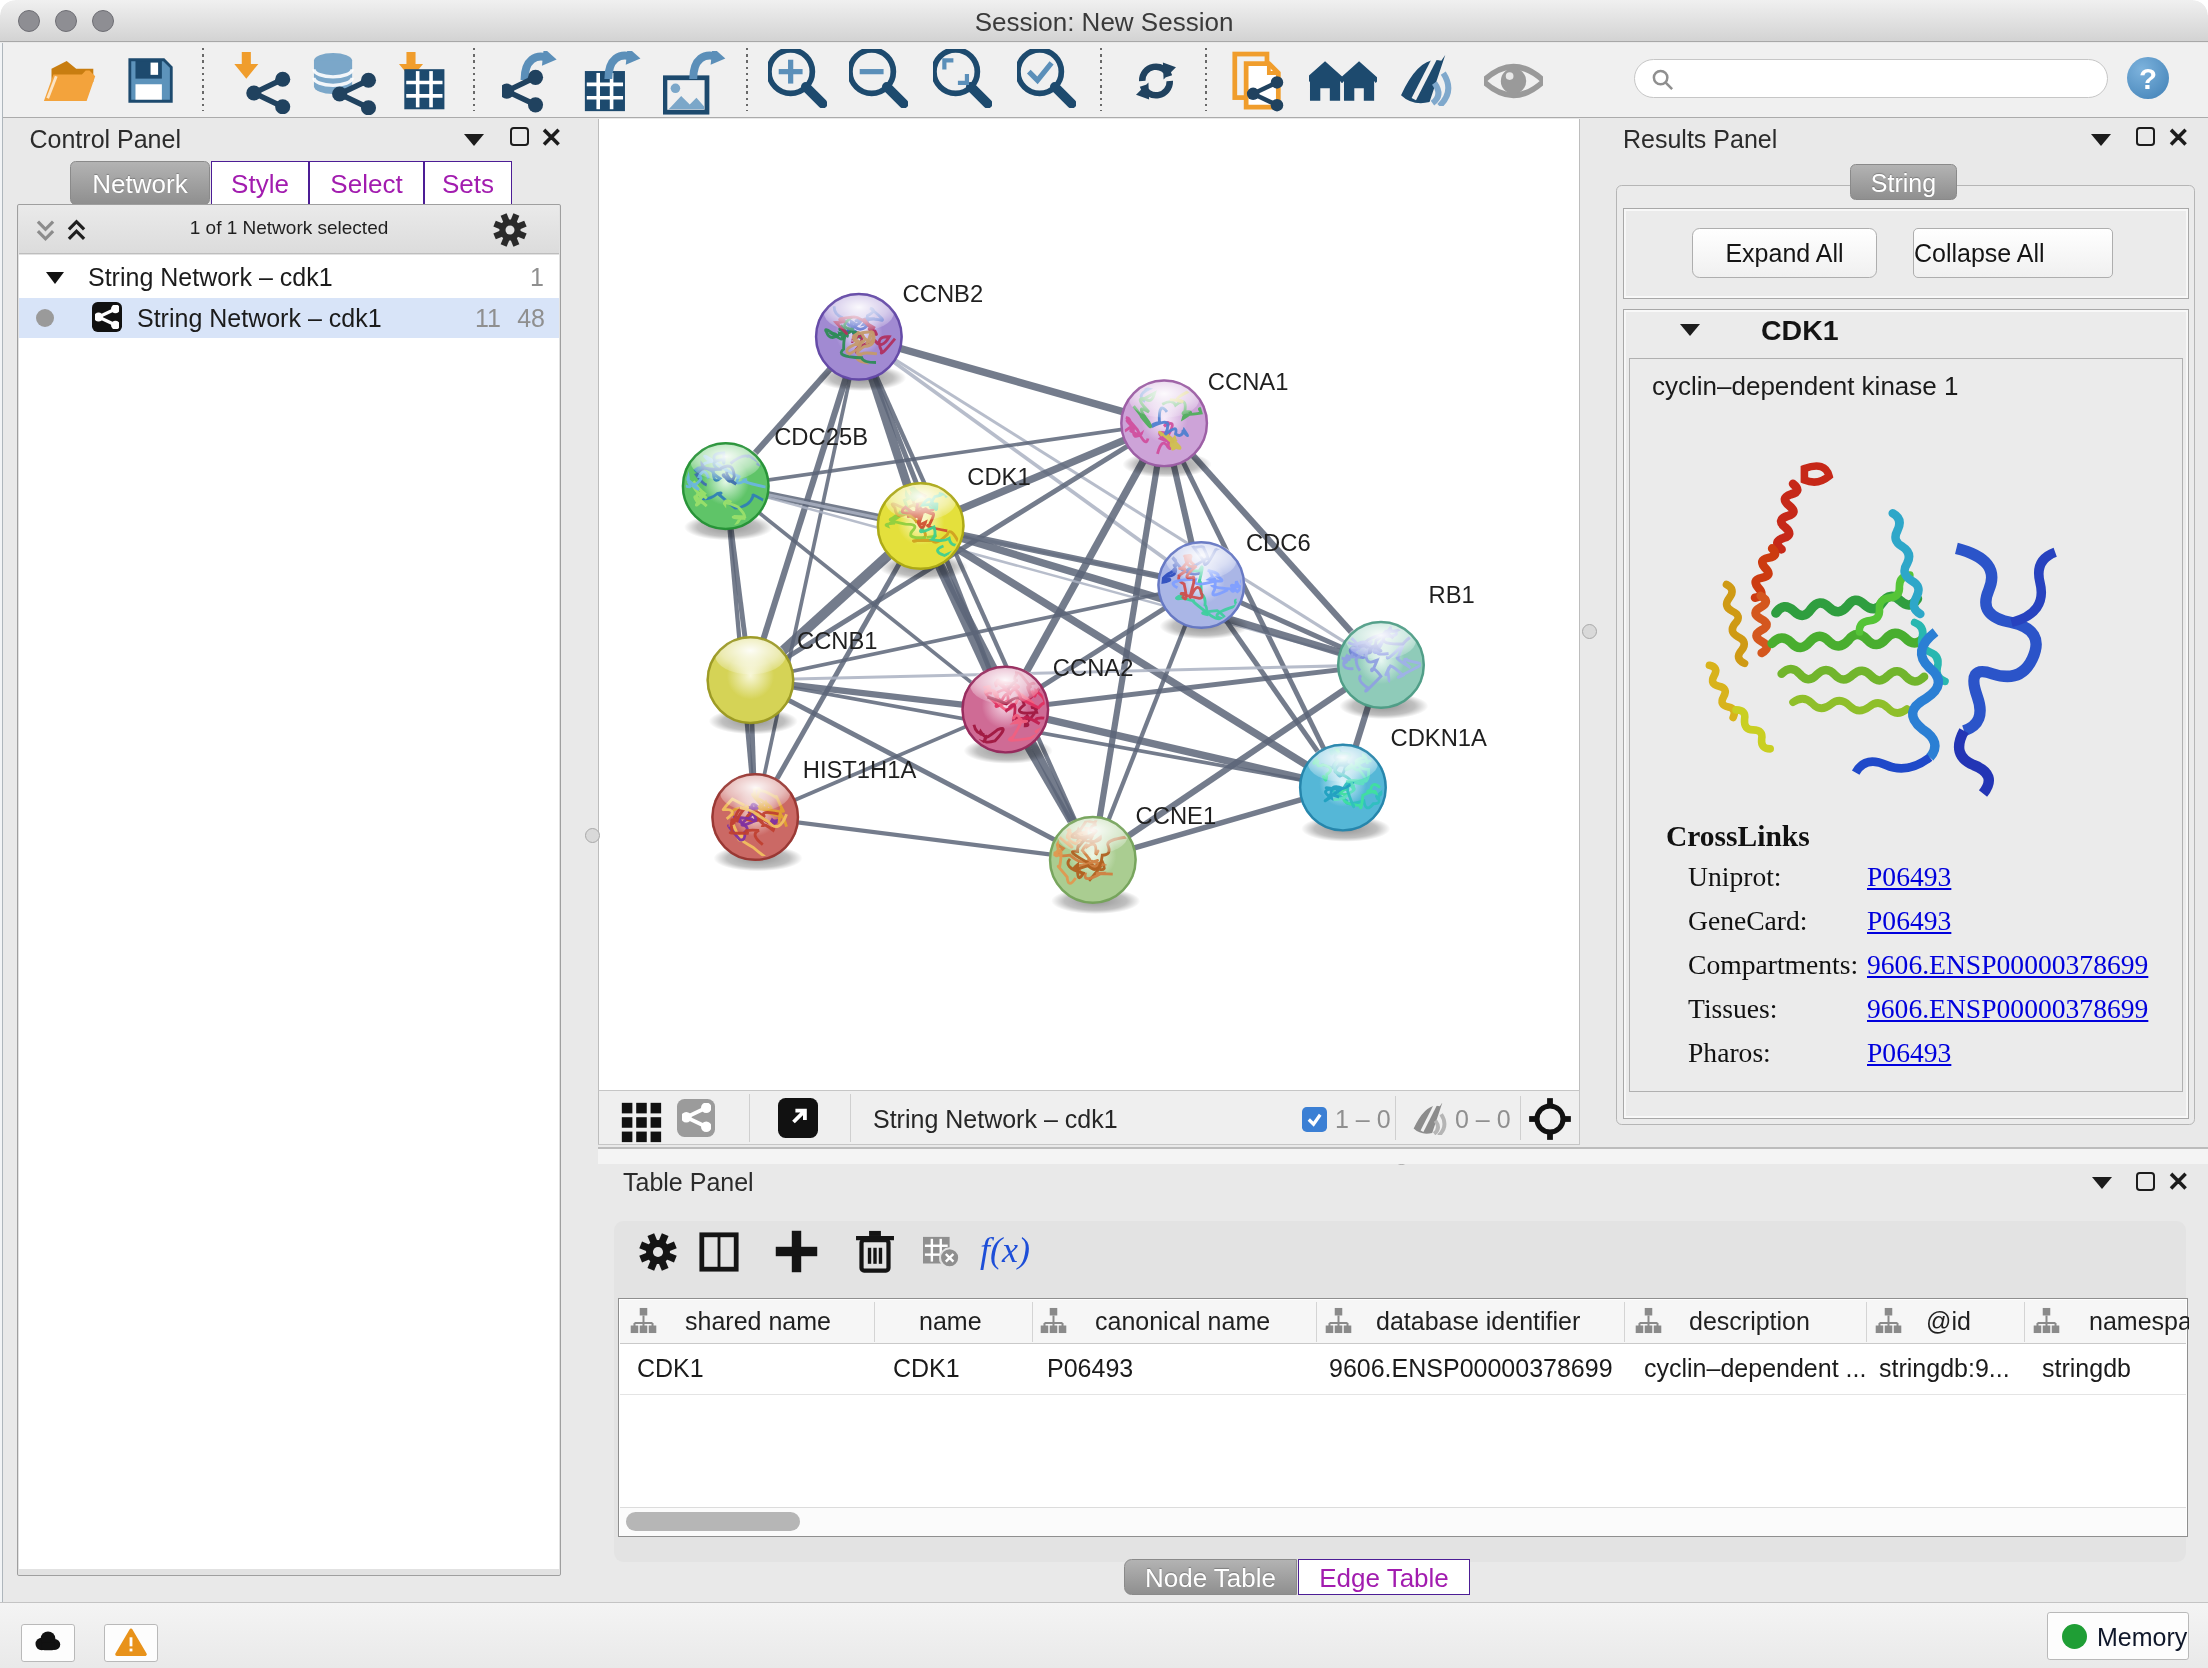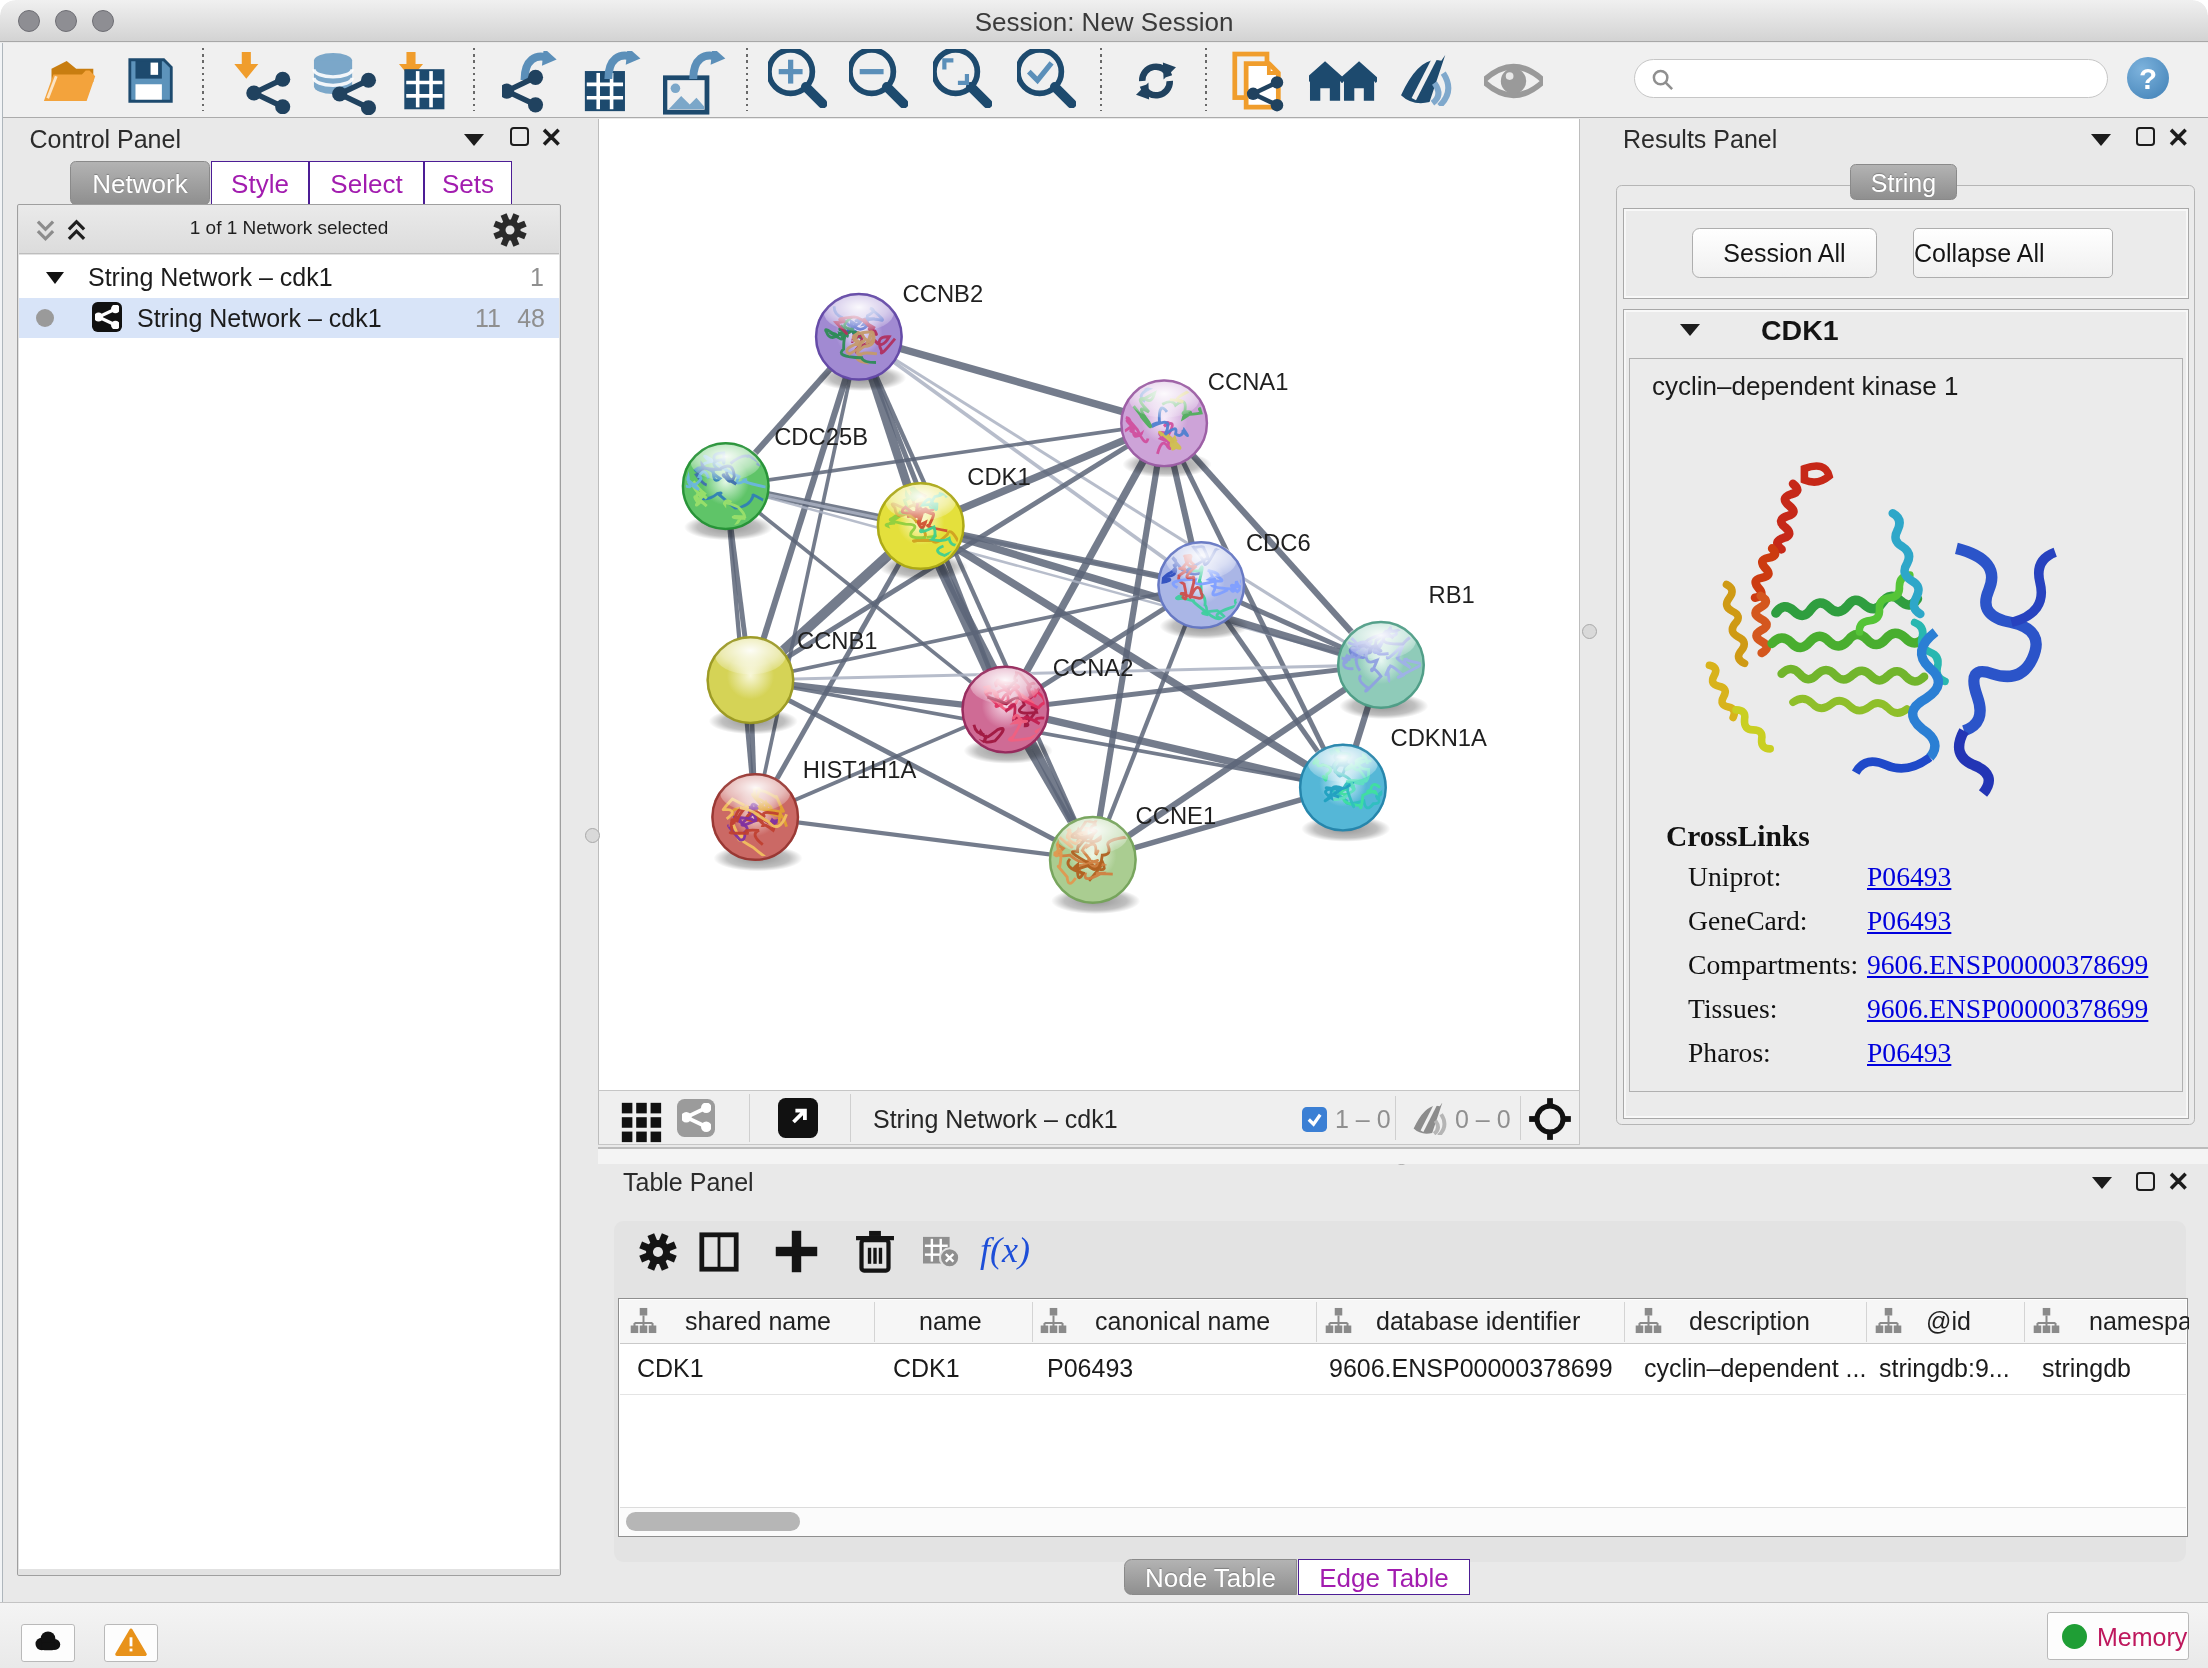--- a/index.html
+++ b/index.html
@@ -613,21 +613,21 @@
 <div class="abs" style="left:585px;top:828px;width:15px;height:15px;border-radius:50%;background:#d9d9d9;border:1px solid #a8a8a8"></div>
 <div class="abs" style="left:1582px;top:624px;width:15px;height:15px;border-radius:50%;background:#d9d9d9;border:1px solid #a8a8a8"></div>
 <div class="abs" style="left:1394px;top:1150px;width:15px;height:15px;border-radius:50%;background:#d9d9d9;border:1px solid #a8a8a8"></div>
 <div class="abs t26" style="left:1623px;top:125px">Results Panel</div>
 <div class="abs" style="left:2091px;top:134px;width:0;height:0;border-left:10.5px solid transparent;border-right:10.5px solid transparent;border-top:12.4px solid #1c1c1c"></div>
 <div class="abs" style="left:2136px;top:127px;width:19px;height:19px;border:2.9px solid #1c1c1c;border-radius:3.8px"></div>
 <div class="abs" style="left:2167px;top:122px;font-size:27px;font-weight:bold;color:#1c1c1c">✕</div>
 <div class="abs" style="left:1616px;top:185px;width:579px;height:940px;background:#ebebeb;border:1px solid #b5b5b5;border-radius:5.7px"></div>
 <div class="tab tabsel" style="left:1850px;top:164px;width:107px;height:36px;line-height:36px;font-size:25px">String</div>
 <div class="abs" style="left:1623px;top:208px;width:566px;height:91px;border:1.9px solid #a8a8a8;background:#ebebeb;box-shadow:inset 0 0 0 1.9px #f8f8f8"></div>
-<div class="abs" style="left:1692px;top:228px;width:185px;height:50px;background:linear-gradient(#ffffff,#f0f0f0);border:1px solid #aeaeae;border-radius:7.6px;text-align:center;line-height:49px;font-size:25px;color:#141414">Session All</div>
+<div class="abs" style="left:1692px;top:228px;width:185px;height:50px;background:linear-gradient(#ffffff,#f0f0f0);border:1px solid #aeaeae;border-radius:7.6px;text-align:center;line-height:49px;font-size:25px;color:#141414">Expand All</div>
 <div class="abs" style="left:1913px;top:228px;width:200px;height:50px;background:linear-gradient(#ffffff,#f0f0f0);border:1px solid #aeaeae;border-radius:5px;text-align:left;line-height:49px;font-size:25px;color:#141414">Collapse All</div>
 <div class="abs" style="left:1623px;top:309px;width:566px;height:810px;border:1.9px solid #a8a8a8;background:#ebebeb;box-shadow:inset 0 0 0 1.9px #f8f8f8"></div>
 <div class="abs" style="left:1680px;top:324px;width:0;height:0;border-left:10.5px solid transparent;border-right:10.5px solid transparent;border-top:12.4px solid #1c1c1c"></div>
 <div class="abs" style="left:1761px;top:314px;font-size:28.5px;font-weight:bold;color:#141414">CDK1</div>
 <div class="abs" style="left:1629px;top:358px;width:554px;height:734px;border:1px solid #b0b0b0;background:#ebebeb"></div>
 <div class="abs" style="left:1652px;top:371px;font-size:26px;color:#1b1b1b">cyclin–dependent kinase 1</div>
 <svg style="position:absolute;left:1698px;top:461px" width="380" height="342" viewBox="0 0 400 360">
     <path d="M 112 8 Q 134 0 138 16 Q 126 26 112 20 Z" fill="none" stroke="#c62818" stroke-width="8"></path>
     <path d="M 100 24 Q 110 32 98 35 Q 86 39 96 47 Q 106 55 94 58 Q 82 62 92 70 Q 101 78 90 81 Q 78 85 88 93" stroke="#c62818" stroke-width="9" fill="none" stroke-linecap="round"></path>
     <path d="M 78 92 Q 86 100 74 102 Q 63 104 71 113 Q 79 121 67 123 Q 56 125 64 134 Q 71 142 60 144" stroke="#cc3b10" stroke-width="9" fill="none" stroke-linecap="round"></path>
@@ -807,13 +807,13 @@
     <rect x="12.4" y="15" width="13.8" height="8.4" rx="3.0" fill="#111"></rect>
   </svg>
 <div class="abs" style="left:104px;top:1624px;width:54px;height:38px;background:#fdfdfd;border:1px solid #b9b9b9;border-radius:2.9px"></div>
 <svg style="position:absolute;left:113px;top:1626px" width="36" height="32" viewBox="0 0 38 34">
     <path d="M 19 4.5 L 34.0 30.0 L 4.0 30.0 Z" fill="#e8921a" stroke="#e8921a" stroke-width="3.5999999999999996" stroke-linejoin="round"></path>
     <rect x="17.5" y="12.0" width="3.0" height="9.6" fill="#fff"></rect>
     <rect x="17.5" y="24.0" width="3.0" height="3.0" fill="#fff"></rect>
   </svg>
 <div class="abs" style="left:2047px;top:1612px;width:142px;height:48px;background:#fdfdfd;border:1px solid #b9b9b9;border-radius:2.9px"></div>
 <div class="abs" style="left:2062px;top:1624px;width:25px;height:25px;border-radius:50%;background:#1f9e35"></div>
-<div class="abs" style="left:2097px;top:1623px;font-size:25px;color:#be185d">Memory</div>
+<div class="abs" style="left:2097px;top:1623px;font-size:25px;color:#0f172a">Memory</div>
 
 </body></html>

